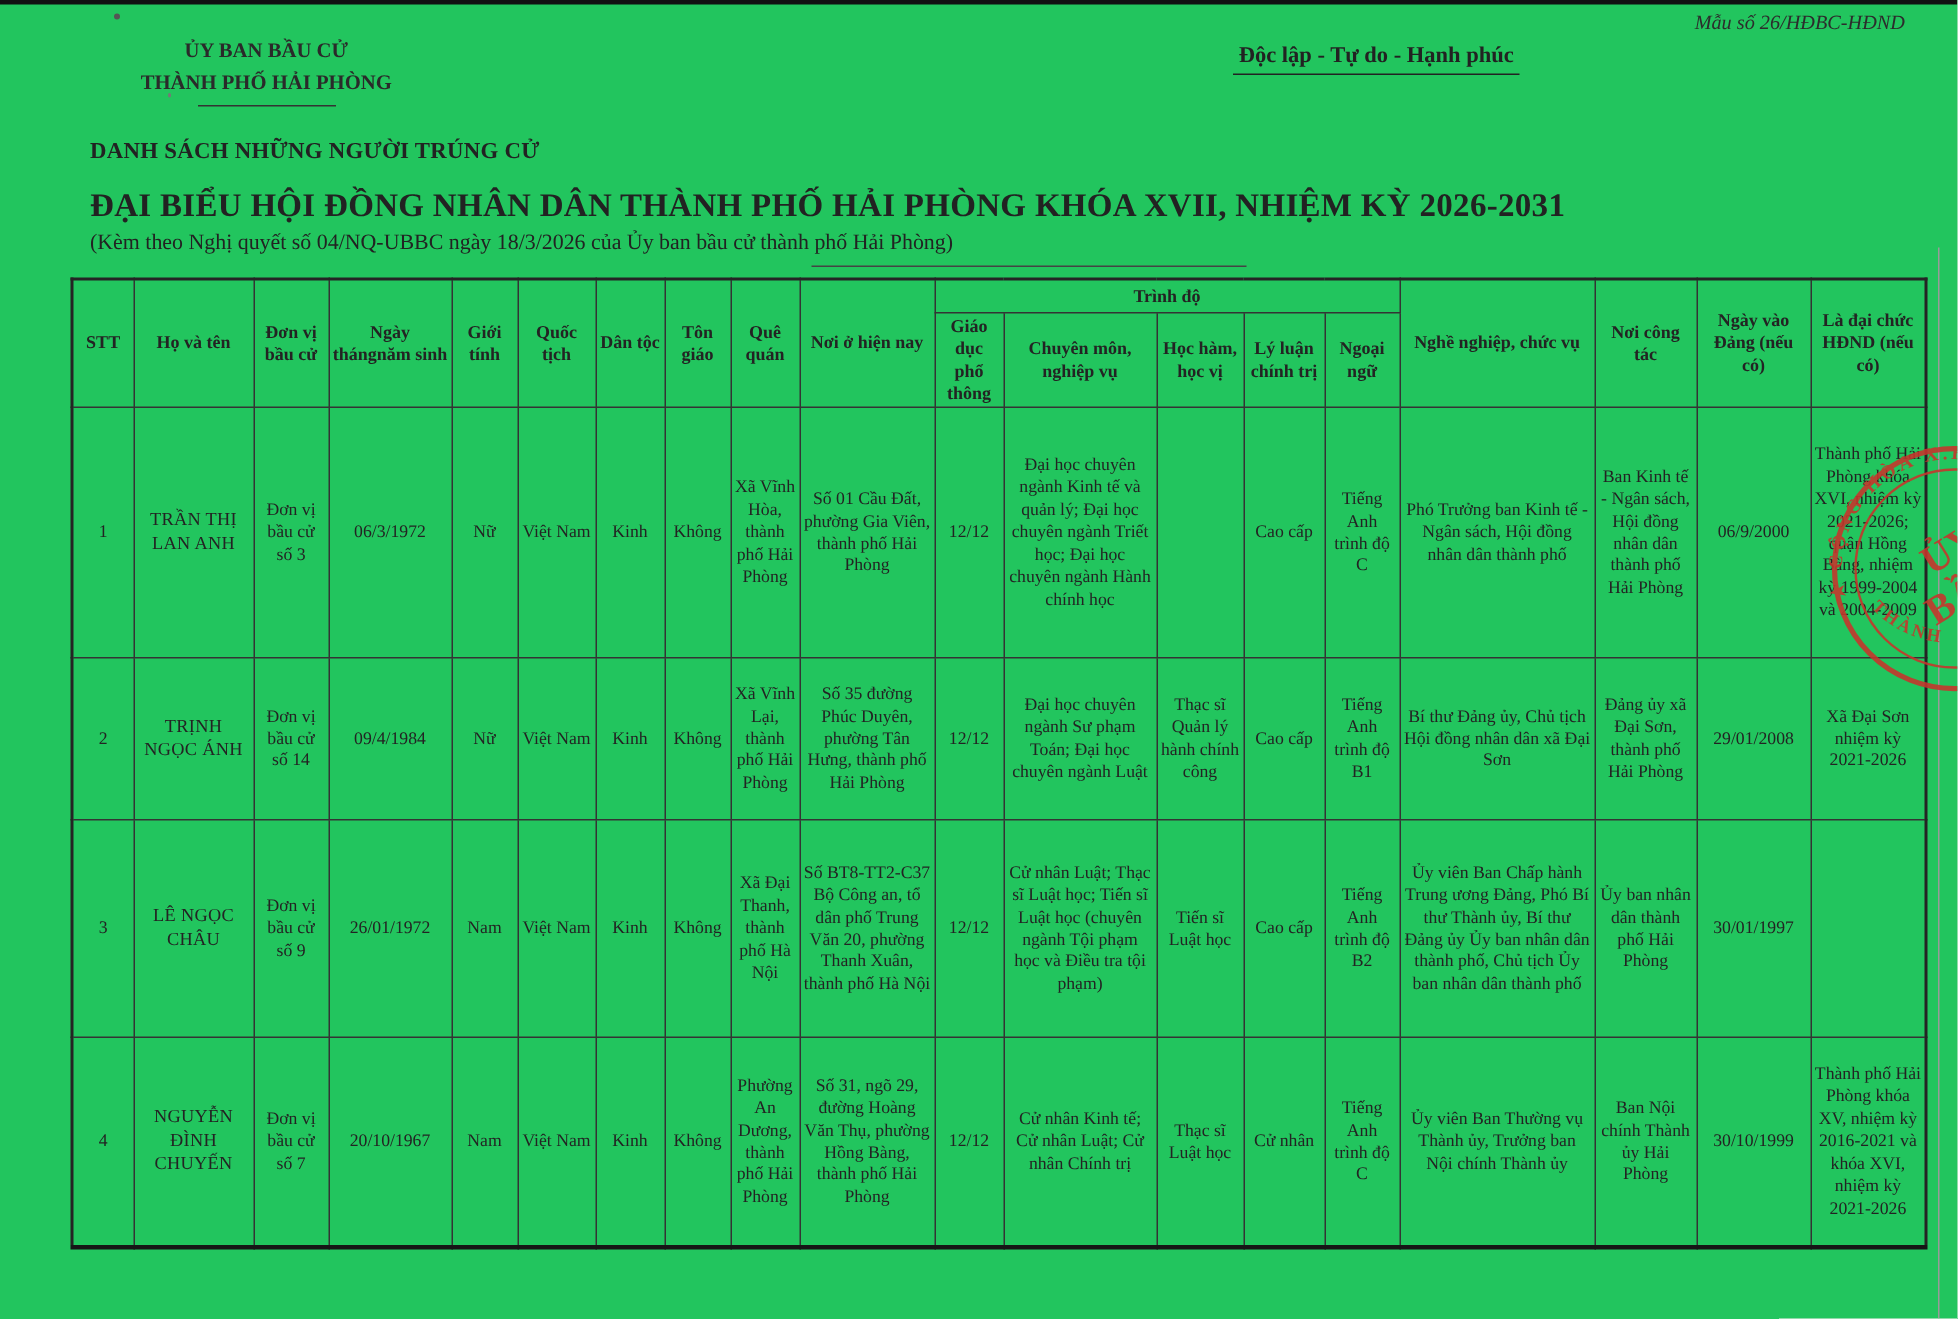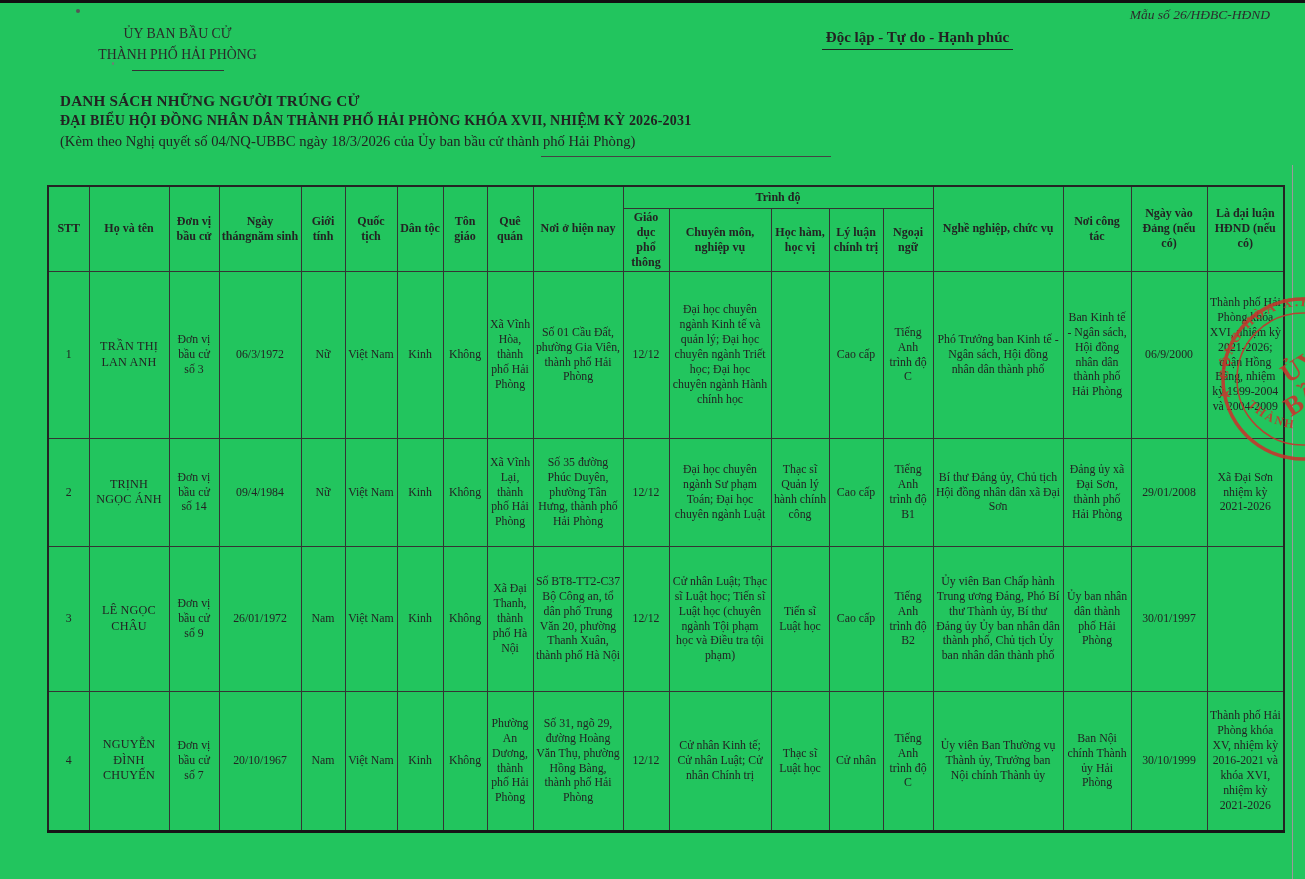--- a/index.html
+++ b/index.html
@@ -9,30 +9,30 @@
     overflow:hidden;
   }
   .scan-top{position:absolute;left:0;top:0;width:1305px;height:3px;background:#111;}
   .scan-right{position:absolute;left:1292px;top:165px;width:1px;height:714px;background:#9a9a9a;}
   .speck1{position:absolute;left:76px;top:9px;width:4px;height:4px;background:#555;border-radius:50%;}
   .speck2{position:absolute;left:112px;top:62px;width:2px;height:3px;background:#777;border-radius:50%;}
 
   .form-no{position:absolute;left:1020px;top:7px;width:250px;text-align:right;
     font-style:italic;font-size:13.5px;color:#2c2c2c;}
   .issuer{position:absolute;left:70px;top:24px;width:215px;text-align:center;
-    font-weight:normal;font-size:13.8px;line-height:1.5;color:#2a2a2a;}
+    font-weight:bold;font-size:13.8px;line-height:1.5;color:#2a2a2a;}
   .issuer-rule{width:92px;height:0;border-top:1.5px solid #333;margin:5px auto 0 auto;}
   .national{position:absolute;left:745px;top:24px;width:345px;text-align:center;color:#222;}
   .national-line1{font-weight:bold;font-size:14.6px;}
   .motto{display:inline-block;font-weight:bold;font-size:15px;margin-top:5px;
     border-bottom:1.6px solid #222;padding:0 4px 3px 4px;}
 
   .doc-title{position:absolute;left:60px;top:92px;width:1210px;text-align:left;color:#222;}
   .title-l1{font-weight:bold;font-size:15.2px;letter-spacing:.2px;}
-  .title-l2{font-weight:bold;font-size:14px;margin-top:3px;letter-spacing:.2px;}
+  .title-l2{font-weight:bold;font-size:22px;margin-top:14px;letter-spacing:.2px;}
   .subtitle{font-size:14.6px;margin-top:4px;}
   .title-rule{width:290px;height:0;border-top:1.5px solid #444;margin:6px 0 0 481px;}
 
   .doc-table{position:absolute;left:47px;top:185px;width:1236px;
     border-collapse:collapse;table-layout:fixed;
     border:2px solid #242424;border-bottom:3px solid #161616;}
   .doc-table th,.doc-table td{
     border:1px solid #343434;text-align:center;vertical-align:middle;
     padding:1px 2px;overflow:hidden;}
   .doc-table th{font-weight:bold;font-size:12px;line-height:1.25;}
@@ -111,21 +111,21 @@
         <th rowspan="2">Giới tính</th>
         <th rowspan="2">Quốc tịch</th>
         <th rowspan="2">Dân tộc</th>
         <th rowspan="2">Tôn giáo</th>
         <th rowspan="2">Quê quán</th>
         <th rowspan="2">Nơi ở hiện nay</th>
         <th colspan="5">Trình độ</th>
         <th rowspan="2">Nghề nghiệp, chức vụ</th>
         <th rowspan="2">Nơi công tác</th>
         <th rowspan="2">Ngày vào Đảng (nếu có)</th>
-        <th rowspan="2">Là đại luận HĐND (nếu có)</th>
+        <th rowspan="2">Là đại chức HĐND (nếu có)</th>
       </tr>
       <tr class="hdr-sub">
         <th>Giáo dục phổ thông</th>
         <th>Chuyên môn, nghiệp vụ</th>
         <th>Học hàm, học vị</th>
         <th>Lý luận chính trị</th>
         <th>Ngoại ngữ</th>
       </tr>
     </thead>
     <tbody>

